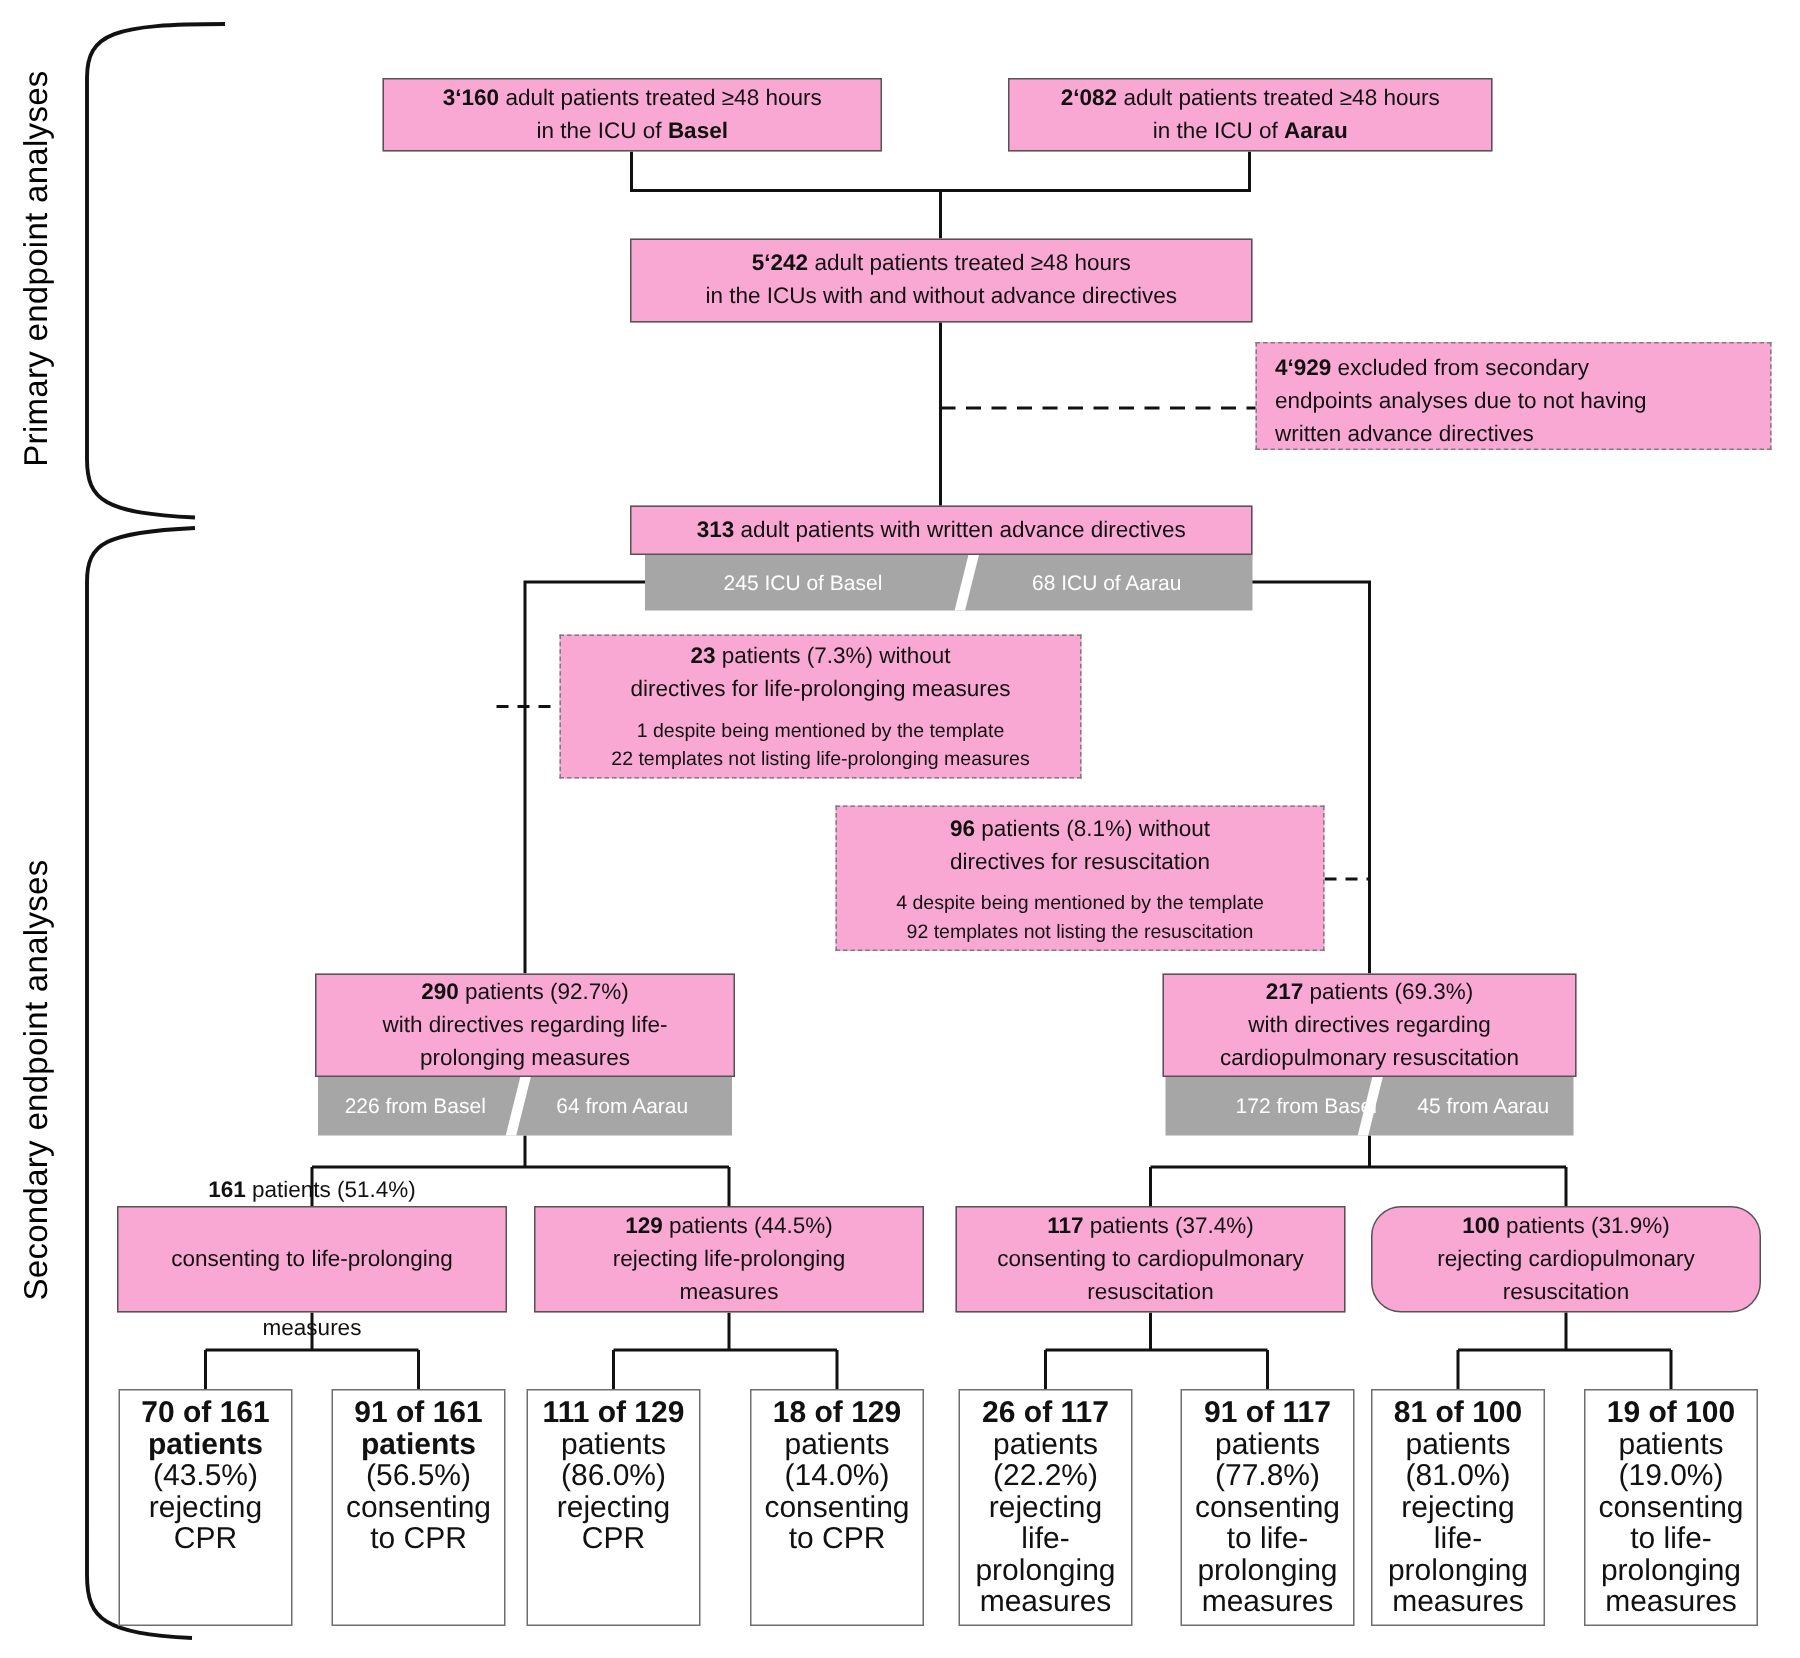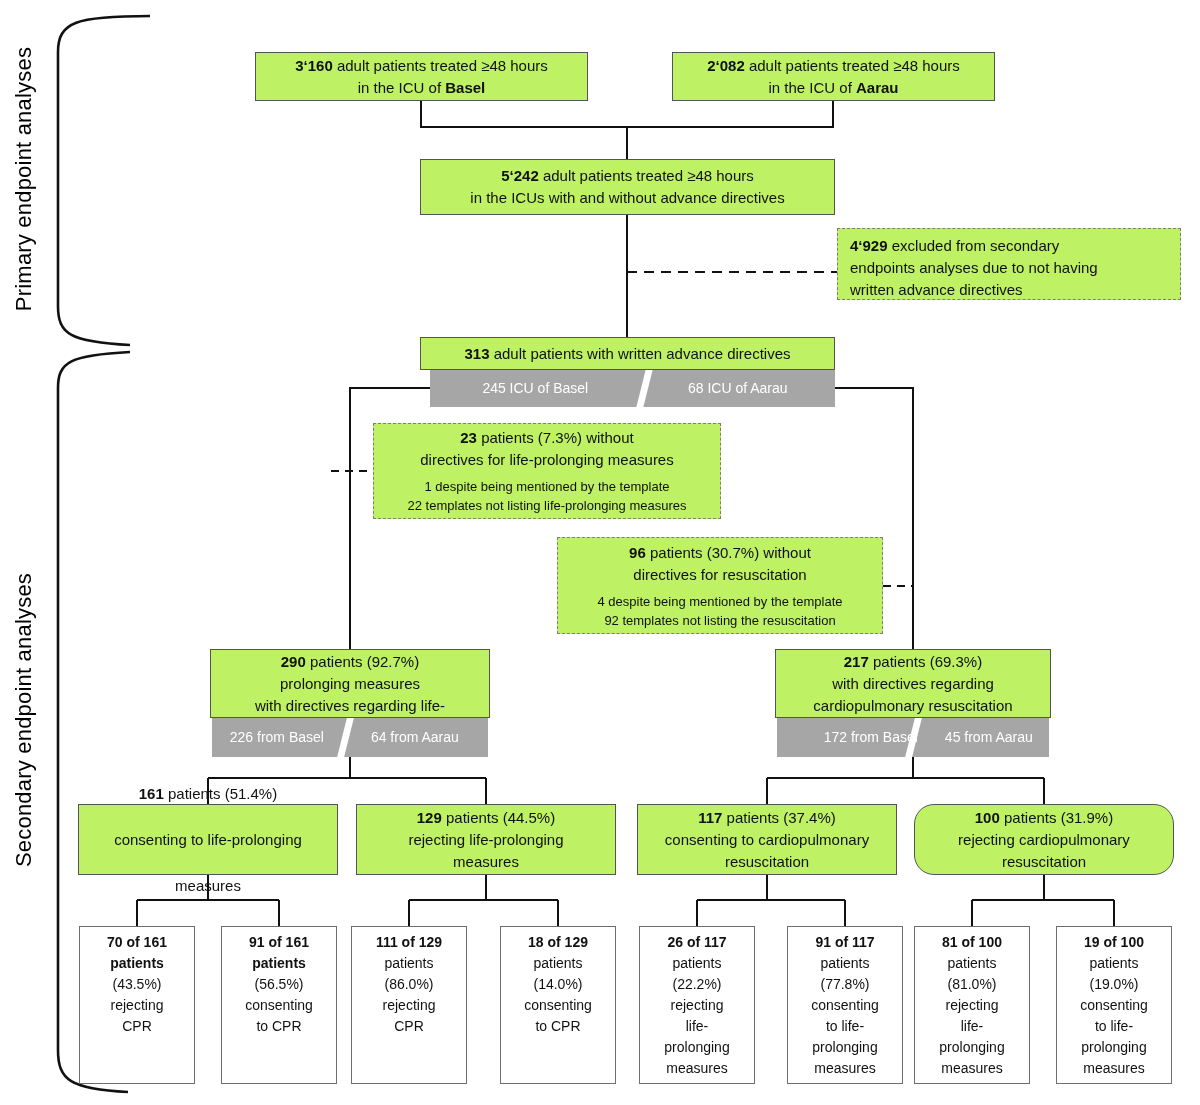--- a/index.html
+++ b/index.html
@@ -2,41 +2,41 @@
 <html><head>
 <meta charset="utf-8">
 <style>
   html,body{margin:0;padding:0;background:#fff;}
   #stage{
     position:relative;width:1200px;height:1105px;background:#fff;
     font-family:"Liberation Sans", sans-serif;color:#111;overflow:hidden;
   }
   #connectors{position:absolute;left:0;top:0;width:1200px;height:1105px;}
   .box{
-    position:absolute;box-sizing:border-box;background:#bef264;
+    position:absolute;box-sizing:border-box;background:#f9a8d4;
     border:1.5px solid #545454;text-align:center;
     font-size:15px;line-height:22px;
     display:flex;flex-direction:column;justify-content:center;
   }
   .dashedbox{border:1.5px dashed #7d7d7d;}
   .leftalign{text-align:left;align-items:flex-start;padding:6px 12px;justify-content:flex-start;}
   .bar{
     position:absolute;box-sizing:border-box;background:#a6a6a6;color:#fff;
     font-size:14px;line-height:17px;display:flex;align-items:stretch;overflow:hidden;
   }
   .bar .cell{display:flex;align-items:center;justify-content:center;}
   .slash{position:absolute;top:-4px;bottom:-4px;width:7px;background:#fff;transform:skewX(-14deg);}
   .note{font-size:13px;line-height:19px;margin-top:6px;}
   .vlabel{
     position:absolute;font-size:22px;letter-spacing:0.2px;color:#000;
     text-align:center;transform:rotate(-90deg);white-space:nowrap;
   }
   .leaf{
     position:absolute;box-sizing:border-box;background:#fff;border:1.5px solid #6e6e6e;
-    text-align:center;font-size:14px;line-height:21px;padding-top:5px;
+    text-align:center;font-size:20px;line-height:21px;padding-top:5px;
   }
   .lfb{font-weight:bold;}
   b{font-weight:bold;}
 </style>
 </head>
 <body>
 
 <div id="stage">
 
   <svg id="connectors" viewBox="0 0 1200 1105">
@@ -97,30 +97,30 @@
   </div>
 
   <div class="box dashedbox" style="left:373px;top:423px;width:348px;height:96px;">
     <div><b>23</b><span> patients (7.3%) without</span></div>
     <div>directives for life-prolonging measures</div>
     <div class="note">1 despite being mentioned by the template</div>
     <div class="note" style="margin-top:0;">22 templates not listing life-prolonging measures</div>
   </div>
 
   <div class="box dashedbox" style="left:557px;top:537px;width:326px;height:97px;">
-    <div><b>96</b><span> patients (30.7%) without</span></div>
+    <div><b>96</b><span> patients (8.1%) without</span></div>
     <div>directives for resuscitation</div>
     <div class="note">4 despite being mentioned by the template</div>
     <div class="note" style="margin-top:0;">92 templates not listing the resuscitation</div>
   </div>
 
   <div class="box" style="left:210px;top:649px;width:280px;height:69px;">
     <div><b>290</b><span> patients (92.7%)</span></div>
+    <div>with directives regarding life-</div>
     <div>prolonging measures</div>
-    <div>with directives regarding life-</div>
   </div>
   <div class="bar" style="left:212px;top:718px;width:276px;height:39px;">
     <div class="cell" style="width:47%;">226 from Basel</div>
     <div class="cell" style="width:53%;">64 from Aarau</div>
     <div class="slash" style="left:47%;"></div>
   </div>
 
   <div class="box" style="left:775px;top:649px;width:276px;height:69px;">
     <div><b>217</b><span> patients (69.3%)</span></div>
     <div>with directives regarding</div>

